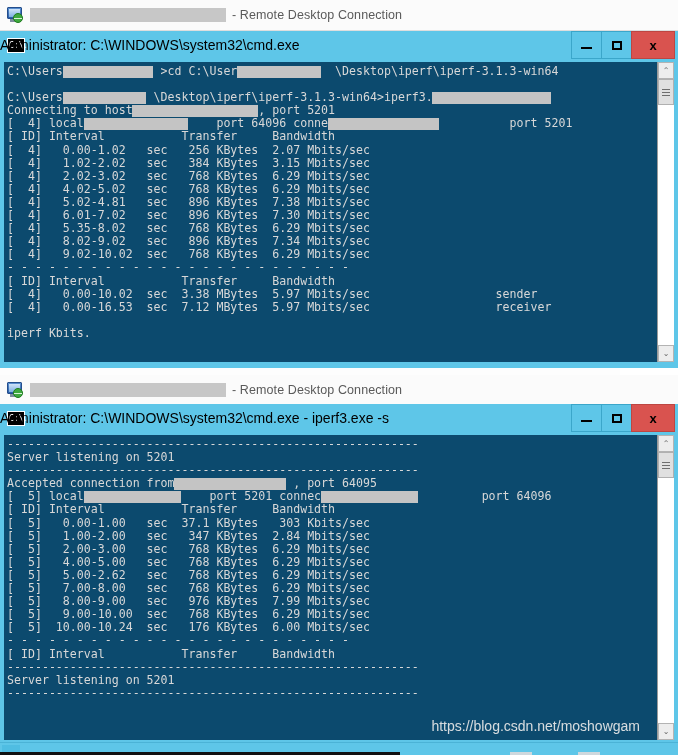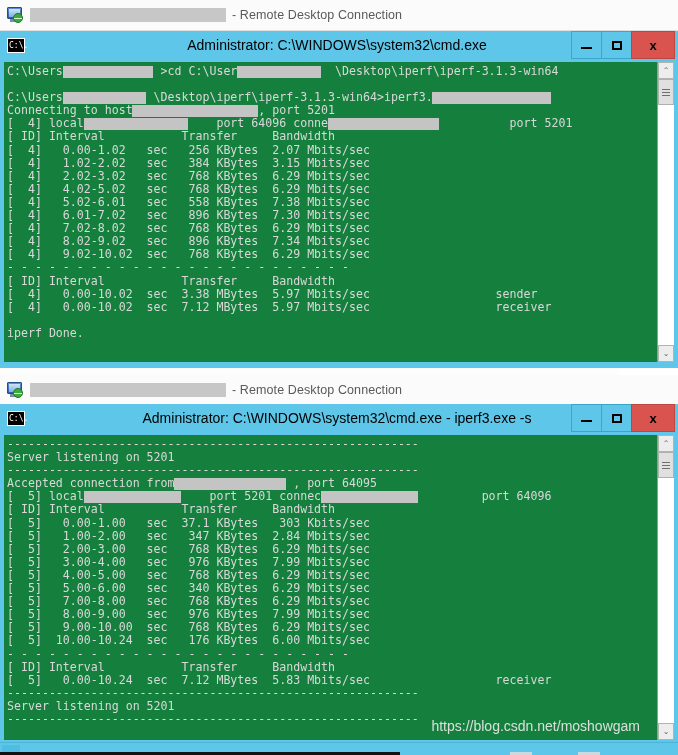--- a/index.html
+++ b/index.html
@@ -54,39 +54,39 @@
   }
   .cmd-ico {
     width: 18px; height: 15px; margin-left: 7px; background: #000;
     border: 1px solid #ffffff; position: relative; flex: none;
   }
   .cmd-ico:before {
     content: "C:\\."; position: absolute; left: 1px; top: -1px;
     font-family: "DejaVu Sans Mono", monospace; font-size: 8px; color: #fff; line-height: 15px;
   }
   .win-title {
-    position: absolute; left: 0; right: 4px; text-align: center;
+    position: absolute; left: 0; right: 4px; text-align: left;
     font-size: 14px; color: #000; font-family: "Liberation Sans", sans-serif;
     pointer-events: none;
   }
   .wbtns { margin-left: auto; display: flex; height: 28px; align-items: stretch; padding-right: 3px; }
   .wbtn {
     width: 30px; display: flex; align-items: center; justify-content: center;
     border: 1px solid #3ba6ca; border-right: none; background: #5ec6e8;
     font-size: 13px; color: #000;
   }
   .wbtn.close { background: #d9534f; border-color: #bd4642; border-right: 1px solid #bd4642; width: 44px; color: #000; font-weight: 700; }
   .glyph-min { width: 11px; height: 2px; background: #000; margin-top: 6px; }
   .glyph-max { width: 10px; height: 9px; border: 2px solid #000; }
 
   .console-wrap {
     background: #5ec6e8; padding: 3px 4px 6px 4px; position: relative; display: flex;
   }
   .console {
-    background: #15803d; flex: 1; overflow: hidden; position: relative;
+    background: #0c4a6e; flex: 1; overflow: hidden; position: relative;
     padding: 3px 0 20px 3px;
   }
   .line { position: relative; height: 13.1px; white-space: pre;
     font-family: "DejaVu Sans Mono", monospace; font-size: 11.6px; line-height: 13.1px;
     color: #d8d8d8; }
   .redact {
     position: absolute; background: #c4c4c4; height: 12px; top: 0.5px;
   }
 
   
@@ -159,31 +159,31 @@
             <div class="line">C:\Users\             &gt;cd C:\Users\            \Desktop\iperf\iperf-3.1.3-win64<span class="redact" style="left: 55.76px; width: 90.61px; background: rgb(196, 196, 196);"></span><span class="redact" style="left: 230.01px; width: 83.64px; background: rgb(196, 196, 196);"></span></div>
             <div class="line">&nbsp;</div>
             <div class="line">C:\Users\            \Desktop\iperf\iperf-3.1.3-win64&gt;iperf3.exe -c                 <span class="redact" style="left: 55.76px; width: 83.64px; background: rgb(196, 196, 196);"></span><span class="redact" style="left: 425.17px; width: 118.49px; background: rgb(196, 196, 196);"></span></div>
             <div class="line">Connecting to host                  , port 5201<span class="redact" style="left: 125.46px; width: 125.46px; background: rgb(196, 196, 196);"></span></div>
             <div class="line">[  4] local                   port 64096 connected to                   port 5201<span class="redact" style="left: 76.67px; width: 104.55px; background: rgb(196, 196, 196);"></span><span class="redact" style="left: 320.62px; width: 111.52px; background: rgb(196, 196, 196);"></span></div>
             <div class="line">[ ID] Interval           Transfer     Bandwidth</div>
             <div class="line">[  4]   0.00-1.02   sec   256 KBytes  2.07 Mbits/sec</div>
             <div class="line">[  4]   1.02-2.02   sec   384 KBytes  3.15 Mbits/sec</div>
             <div class="line">[  4]   2.02-3.02   sec   768 KBytes  6.29 Mbits/sec</div>
             <div class="line">[  4]   4.02-5.02   sec   768 KBytes  6.29 Mbits/sec</div>
-            <div class="line">[  4]   5.02-6.01   sec   558 KBytes  7.38 Mbits/sec</div>
+            <div class="line">[  4]   5.02-4.81   sec   896 KBytes  7.38 Mbits/sec</div>
             <div class="line">[  4]   6.01-7.02   sec   896 KBytes  7.30 Mbits/sec</div>
-            <div class="line">[  4]   7.02-8.02   sec   768 KBytes  6.29 Mbits/sec</div>
+            <div class="line">[  4]   5.35-8.02   sec   768 KBytes  6.29 Mbits/sec</div>
             <div class="line">[  4]   8.02-9.02   sec   896 KBytes  7.34 Mbits/sec</div>
             <div class="line">[  4]   9.02-10.02  sec   768 KBytes  6.29 Mbits/sec</div>
             <div class="line">- - - - - - - - - - - - - - - - - - - - - - - - -</div>
             <div class="line">[ ID] Interval           Transfer     Bandwidth</div>
             <div class="line">[  4]   0.00-10.02  sec  3.38 MBytes  5.97 Mbits/sec                  sender</div>
-            <div class="line">[  4]   0.00-10.02  sec  7.12 MBytes  5.97 Mbits/sec                  receiver</div>
+            <div class="line">[  4]   0.00-16.53  sec  7.12 MBytes  5.97 Mbits/sec                  receiver</div>
             <div class="line">&nbsp;</div>
-            <div class="line">iperf Done.</div>
+            <div class="line">iperf Kbits.</div>
             <div class="line">&nbsp;</div>
           </div>
       </div>
       <div class="vscroll" style="height:300px;">
         <div class="sb-btn">
             <span class="sb-arrow">⌃</span>
           </div>
         <div class="sb-track">
           <div class="sb-thumb">
               <span class="sb-grip"></span>
@@ -225,30 +225,28 @@
         <div id="term1">
             <div class="line">-----------------------------------------------------------</div>
             <div class="line">Server listening on 5201</div>
             <div class="line">-----------------------------------------------------------</div>
             <div class="line">Accepted connection from                 , port 64095<span class="redact" style="left: 167.28px; width: 111.52px; background: rgb(196, 196, 196);"></span></div>
             <div class="line">[  5] local                  port 5201 connected to                 port 64096<span class="redact" style="left: 76.67px; width: 97.58px; background: rgb(196, 196, 196);"></span><span class="redact" style="left: 313.65px; width: 97.58px; background: rgb(196, 196, 196);"></span></div>
             <div class="line">[ ID] Interval           Transfer     Bandwidth</div>
             <div class="line">[  5]   0.00-1.00   sec  37.1 KBytes   303 Kbits/sec</div>
             <div class="line">[  5]   1.00-2.00   sec   347 KBytes  2.84 Mbits/sec</div>
             <div class="line">[  5]   2.00-3.00   sec   768 KBytes  6.29 Mbits/sec</div>
-            <div class="line">[  5]   3.00-4.00   sec   976 KBytes  7.99 Mbits/sec</div>
             <div class="line">[  5]   4.00-5.00   sec   768 KBytes  6.29 Mbits/sec</div>
-            <div class="line">[  5]   5.00-6.00   sec   340 KBytes  6.29 Mbits/sec</div>
+            <div class="line">[  5]   5.00-2.62   sec   768 KBytes  6.29 Mbits/sec</div>
             <div class="line">[  5]   7.00-8.00   sec   768 KBytes  6.29 Mbits/sec</div>
             <div class="line">[  5]   8.00-9.00   sec   976 KBytes  7.99 Mbits/sec</div>
             <div class="line">[  5]   9.00-10.00  sec   768 KBytes  6.29 Mbits/sec</div>
             <div class="line">[  5]  10.00-10.24  sec   176 KBytes  6.00 Mbits/sec</div>
             <div class="line">- - - - - - - - - - - - - - - - - - - - - - - - -</div>
             <div class="line">[ ID] Interval           Transfer     Bandwidth</div>
-            <div class="line">[  5]   0.00-10.24  sec  7.12 MBytes  5.83 Mbits/sec                  receiver</div>
             <div class="line">-----------------------------------------------------------</div>
             <div class="line">Server listening on 5201</div>
             <div class="line">-----------------------------------------------------------</div>
           </div>
         <div class="watermark">https://blog.csdn.net/moshowgam</div>
       </div>
       <div class="vscroll" style="height:305px;">
         <div class="sb-btn">
             <span class="sb-arrow">⌃</span>
           </div>

